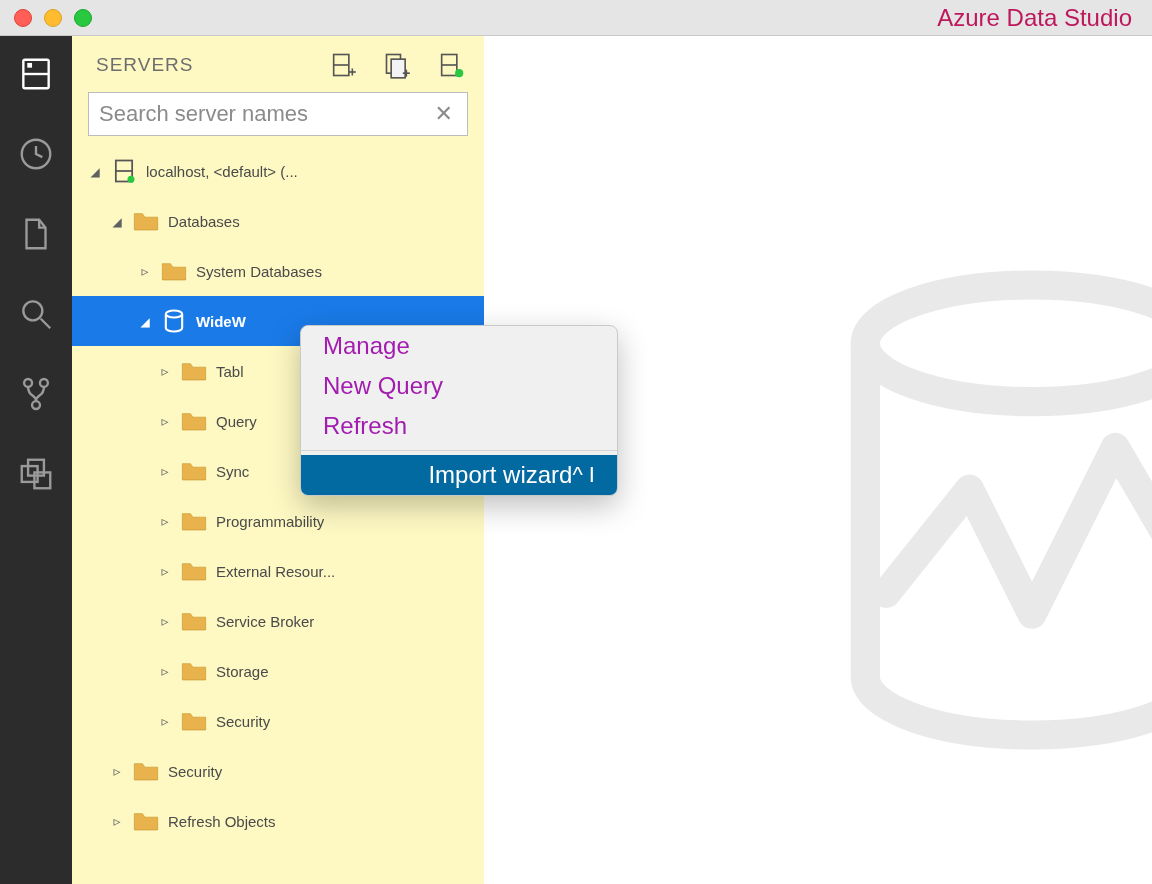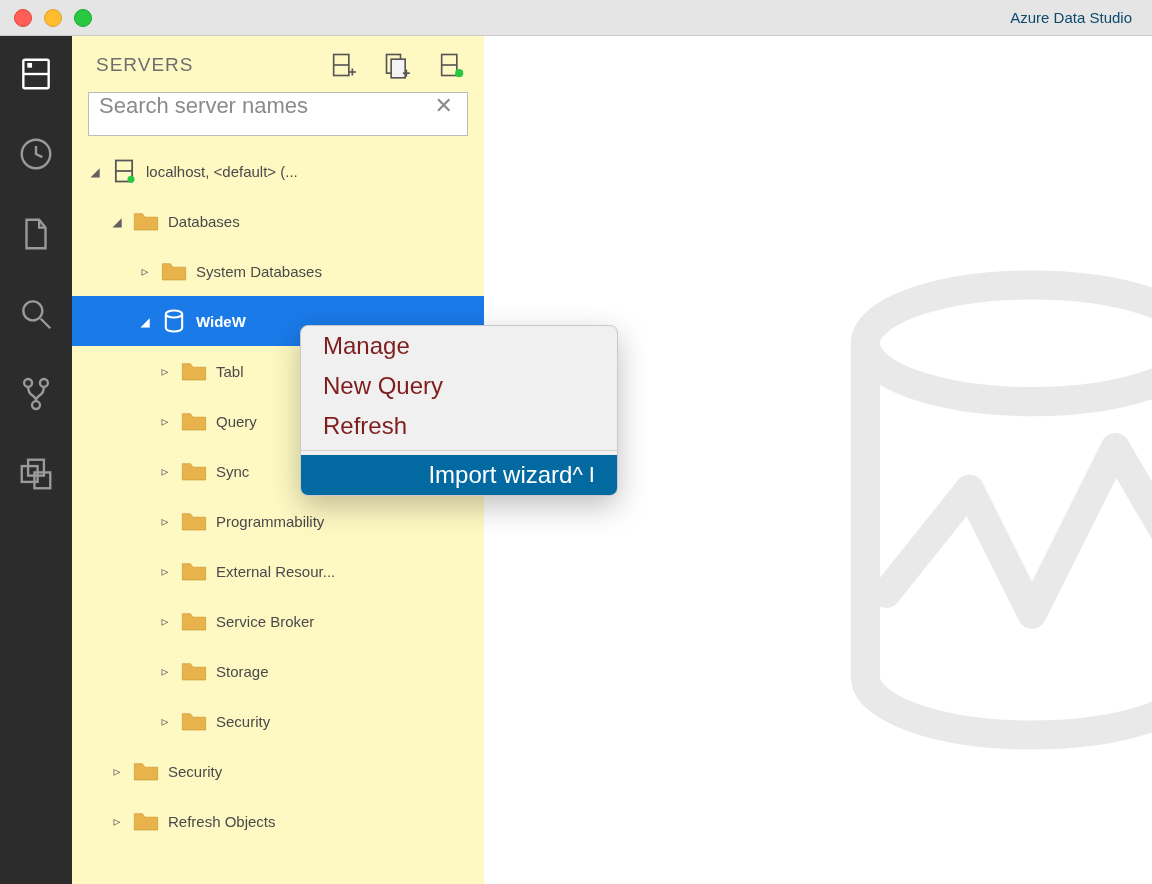--- a/index.html
+++ b/index.html
@@ -28,22 +28,22 @@
     padding-left: 14px;
   }
   .tl { width: 18px; height: 18px; border-radius: 50%; }
   .tl.red { background: #ff5f57; border: 1px solid #e24038; }
   .tl.yellow { background: #febc2e; border: 1px solid #dfa023; }
   .tl.green { background: #28c940; border: 1px solid #17a72c; }
   .title {
     position: absolute;
     left: 50%;
     transform: translateX(-50%);
-    font-size: 15px;
-    color: #0c4a6e;
+    font-size: 24px;
+    color: #be185d;
     width: 100%;
     text-align: center;
     pointer-events: none;
   }
   
   .title { left: auto; right: 20px; transform: none; text-align: right; width: auto; }
 
   .main {
     display: flex;
     height: calc(100% - 36px);
@@ -92,21 +92,21 @@
     letter-spacing: 1px;
     color: #6e6e6e;
   }
   .header-actions { display: flex; gap: 24px; }
   .header-actions .hicon { width: 30px; height: 30px; cursor: pointer; display:flex; align-items:center; justify-content:center; }
   .header-actions svg { width: 28px; height: 28px; stroke: #555; fill: none; stroke-width: 1.4; }
 
   .search-wrap { padding: 0 16px 10px 16px; }
   .search {
     display: flex;
-    align-items: flex-start;
+    align-items: center;
     border: 1px solid #bcbcbc;
     background: #fff;
     height: 44px;
     padding: 0 10px;
   }
   .search input {
     flex: 1;
     border: none;
     outline: none;
     font-size: 22px;
@@ -176,21 +176,21 @@
     width: 318px;
     background: #f0f0f0;
     border: 1px solid #c9c9c9;
     border-radius: 8px;
     box-shadow: 0 10px 30px rgba(0,0,0,0.25);
     overflow: hidden;
     font-size: 24px;
   }
   .context-menu .mitem {
     padding: 6px 22px;
-    color: #7f1d1d;
+    color: #a21caf;
     cursor: pointer;
     display: flex;
     align-items: center;
     justify-content: space-between;
   }
   .context-menu .sep {
     height: 1px; background: #d4d4d4; margin: 4px 0;
   }
   .context-menu .mitem.highlight {
     background: #0369a1;

